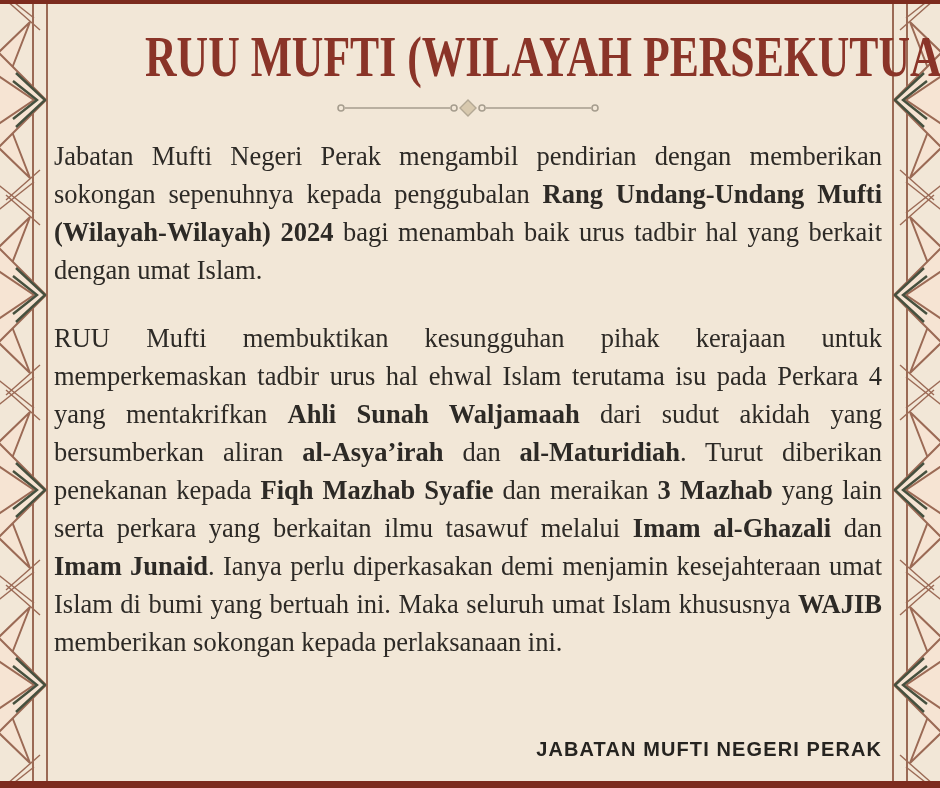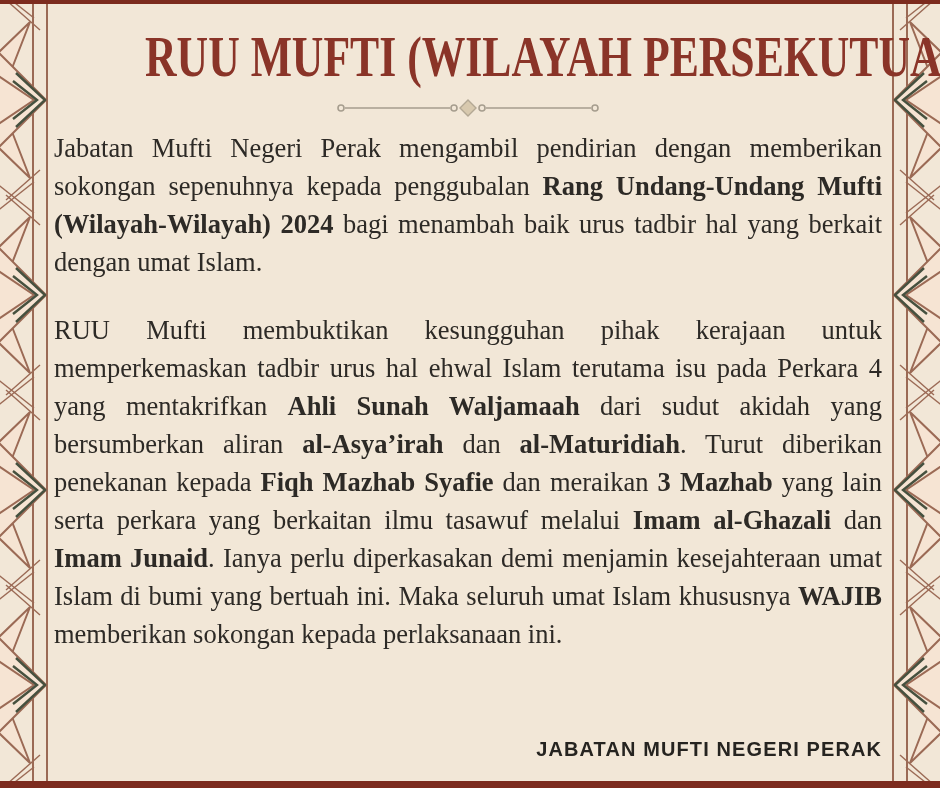--- a/index.html
+++ b/index.html
@@ -21,21 +21,21 @@
   .content{position:absolute;left:54px;right:58px;top:4px;bottom:7px;z-index:2;}
   .title{
     margin:24px 0 0;text-align:center;color:#8a3428;
     font-size:56px;font-weight:700;line-height:1.05;white-space:nowrap;
     transform:scaleX(0.78);transform-origin:center;
     font-family:"Liberation Serif", serif;
   }
   .divider{display:block;margin:12px auto 0;}
   .divider .st{stroke:#a69d8e;stroke-width:1.6;fill:none;}
   .divider .dia{fill:#d8c9ae;stroke:#b3a894;stroke-width:1.4;}
-  .body-text{margin-top:12px;}
+  .body-text{margin-top:20px;}
   .para{
     font-size:26.5px;line-height:38px;text-align:justify;
     color:#2d2a26;margin:0;
   }
   .para + .para{margin-top:30px;}
   .para .b{font-weight:700;}
   .signature{
     position:absolute;right:0;bottom:20px;white-space:nowrap;
     font-family:"Liberation Sans", sans-serif;font-weight:700;
     font-size:21px;letter-spacing:1.2px;color:#262420;

